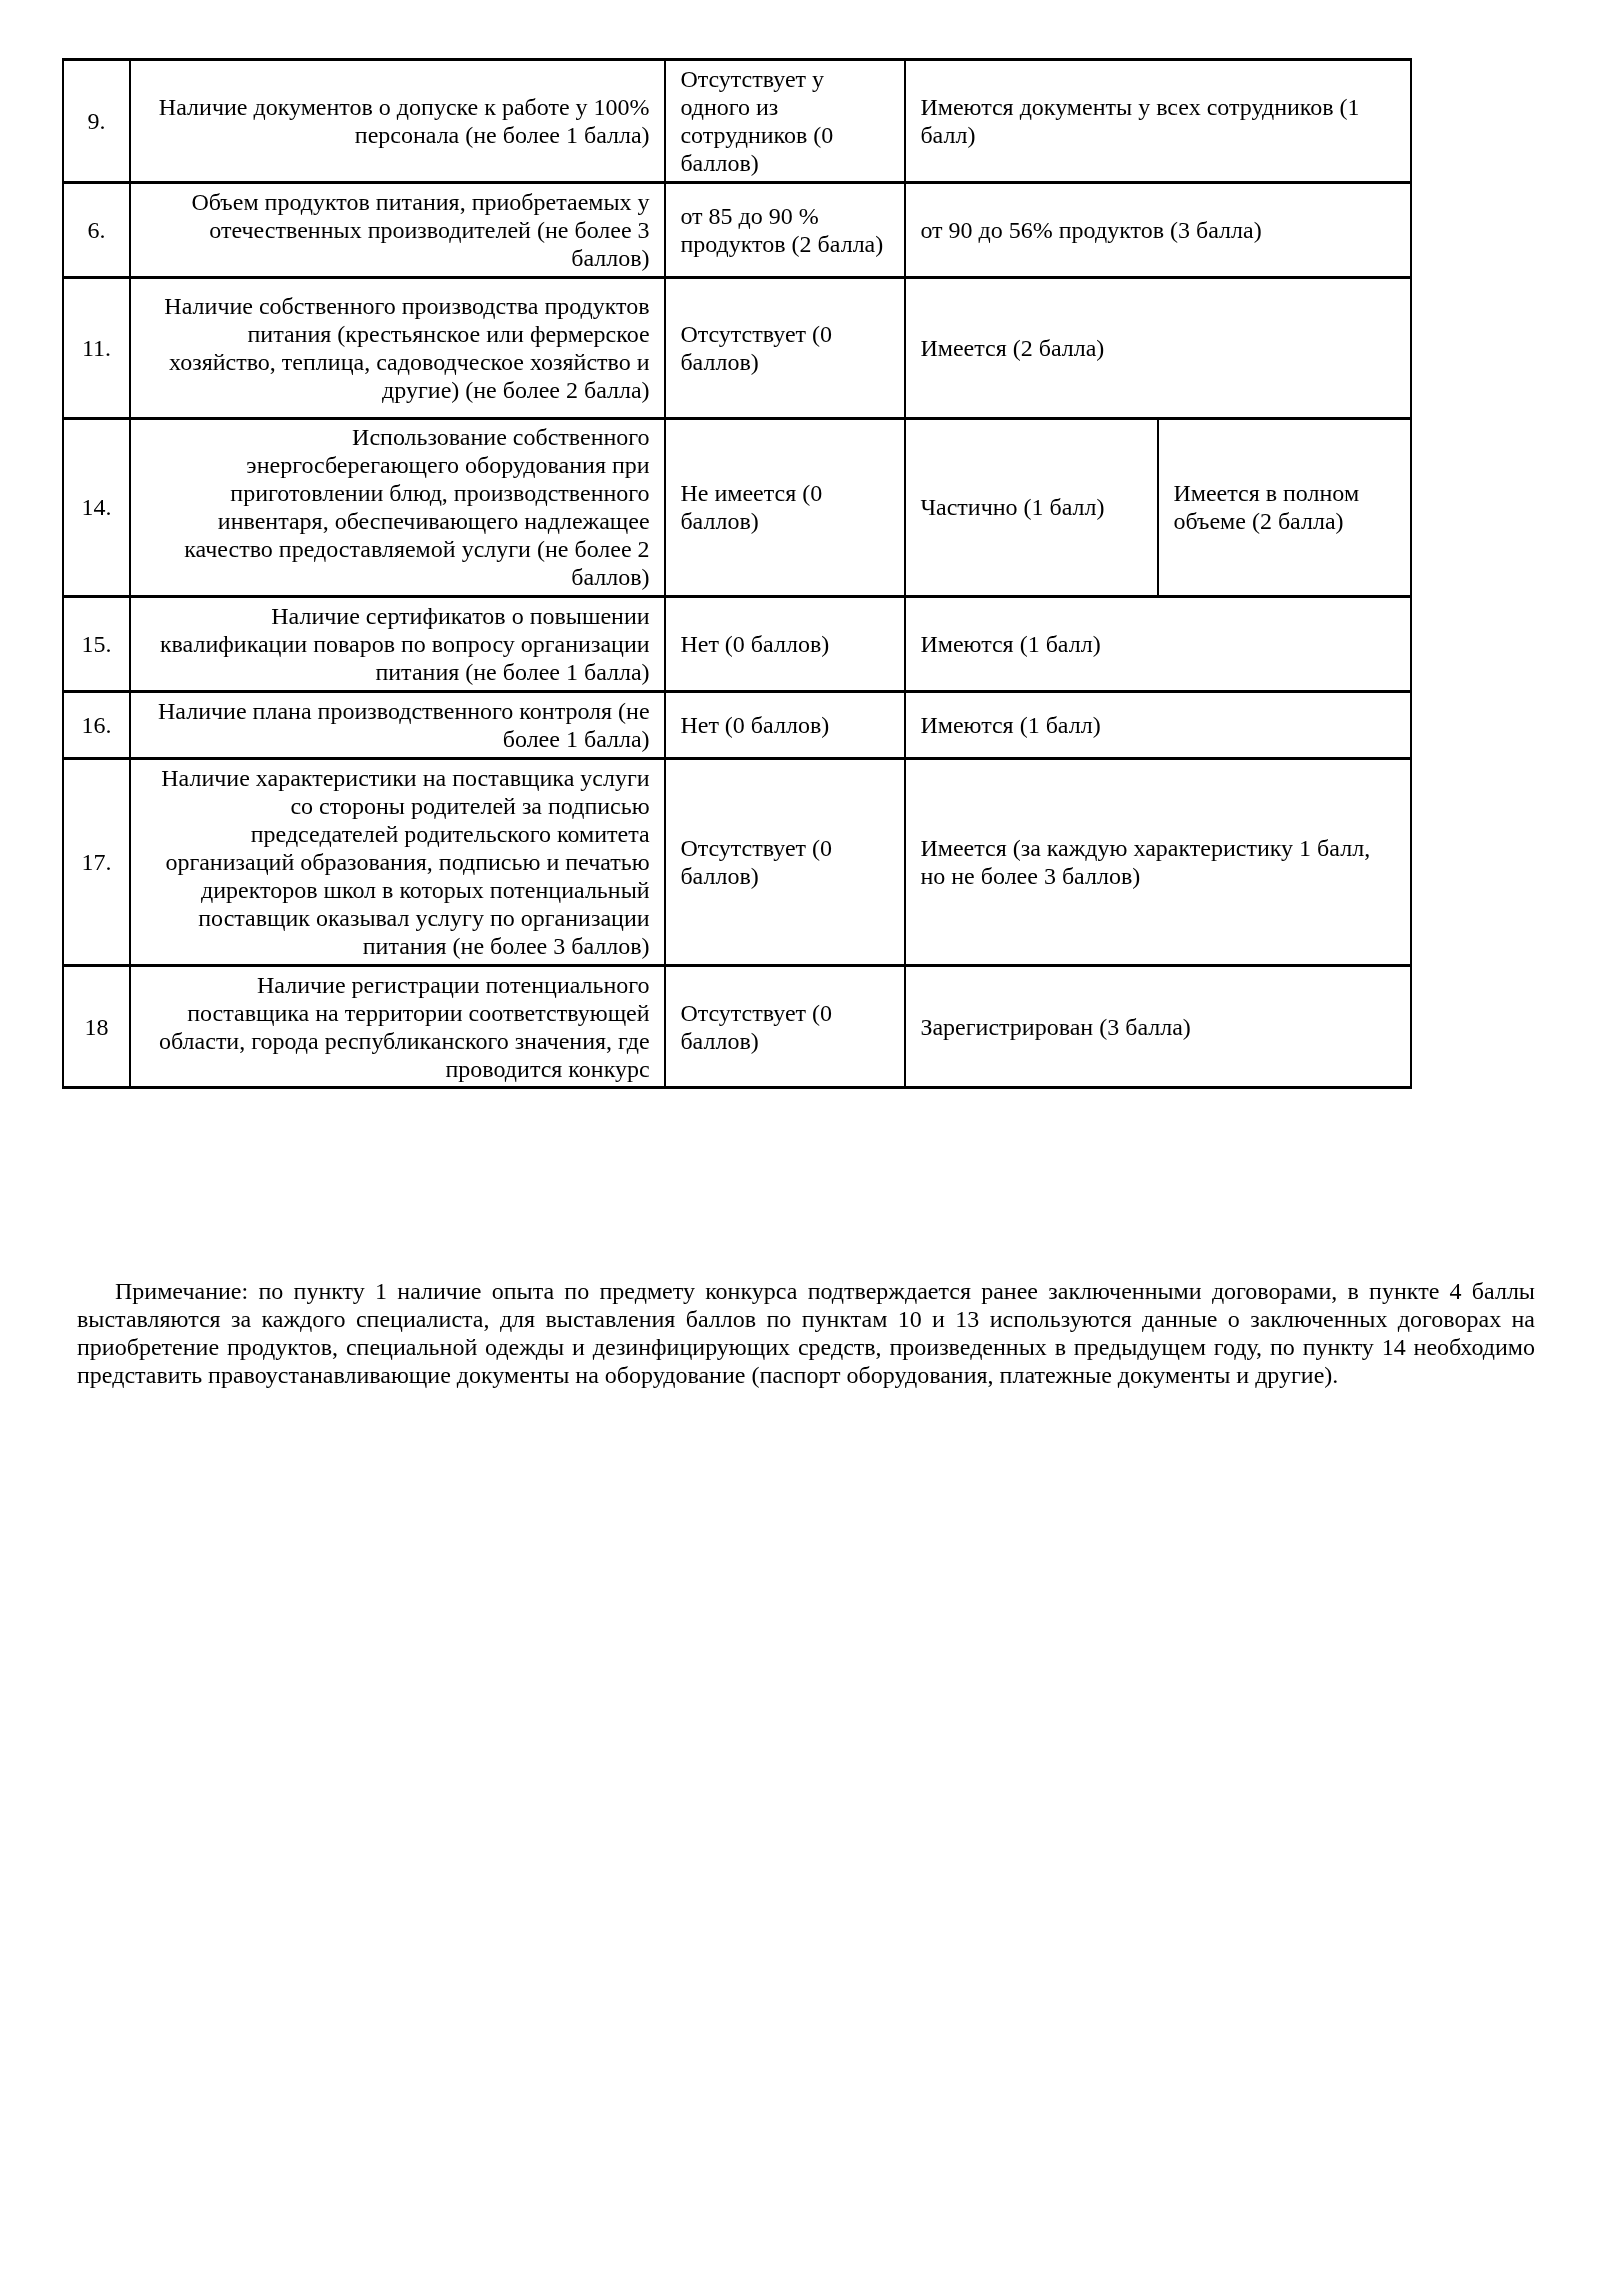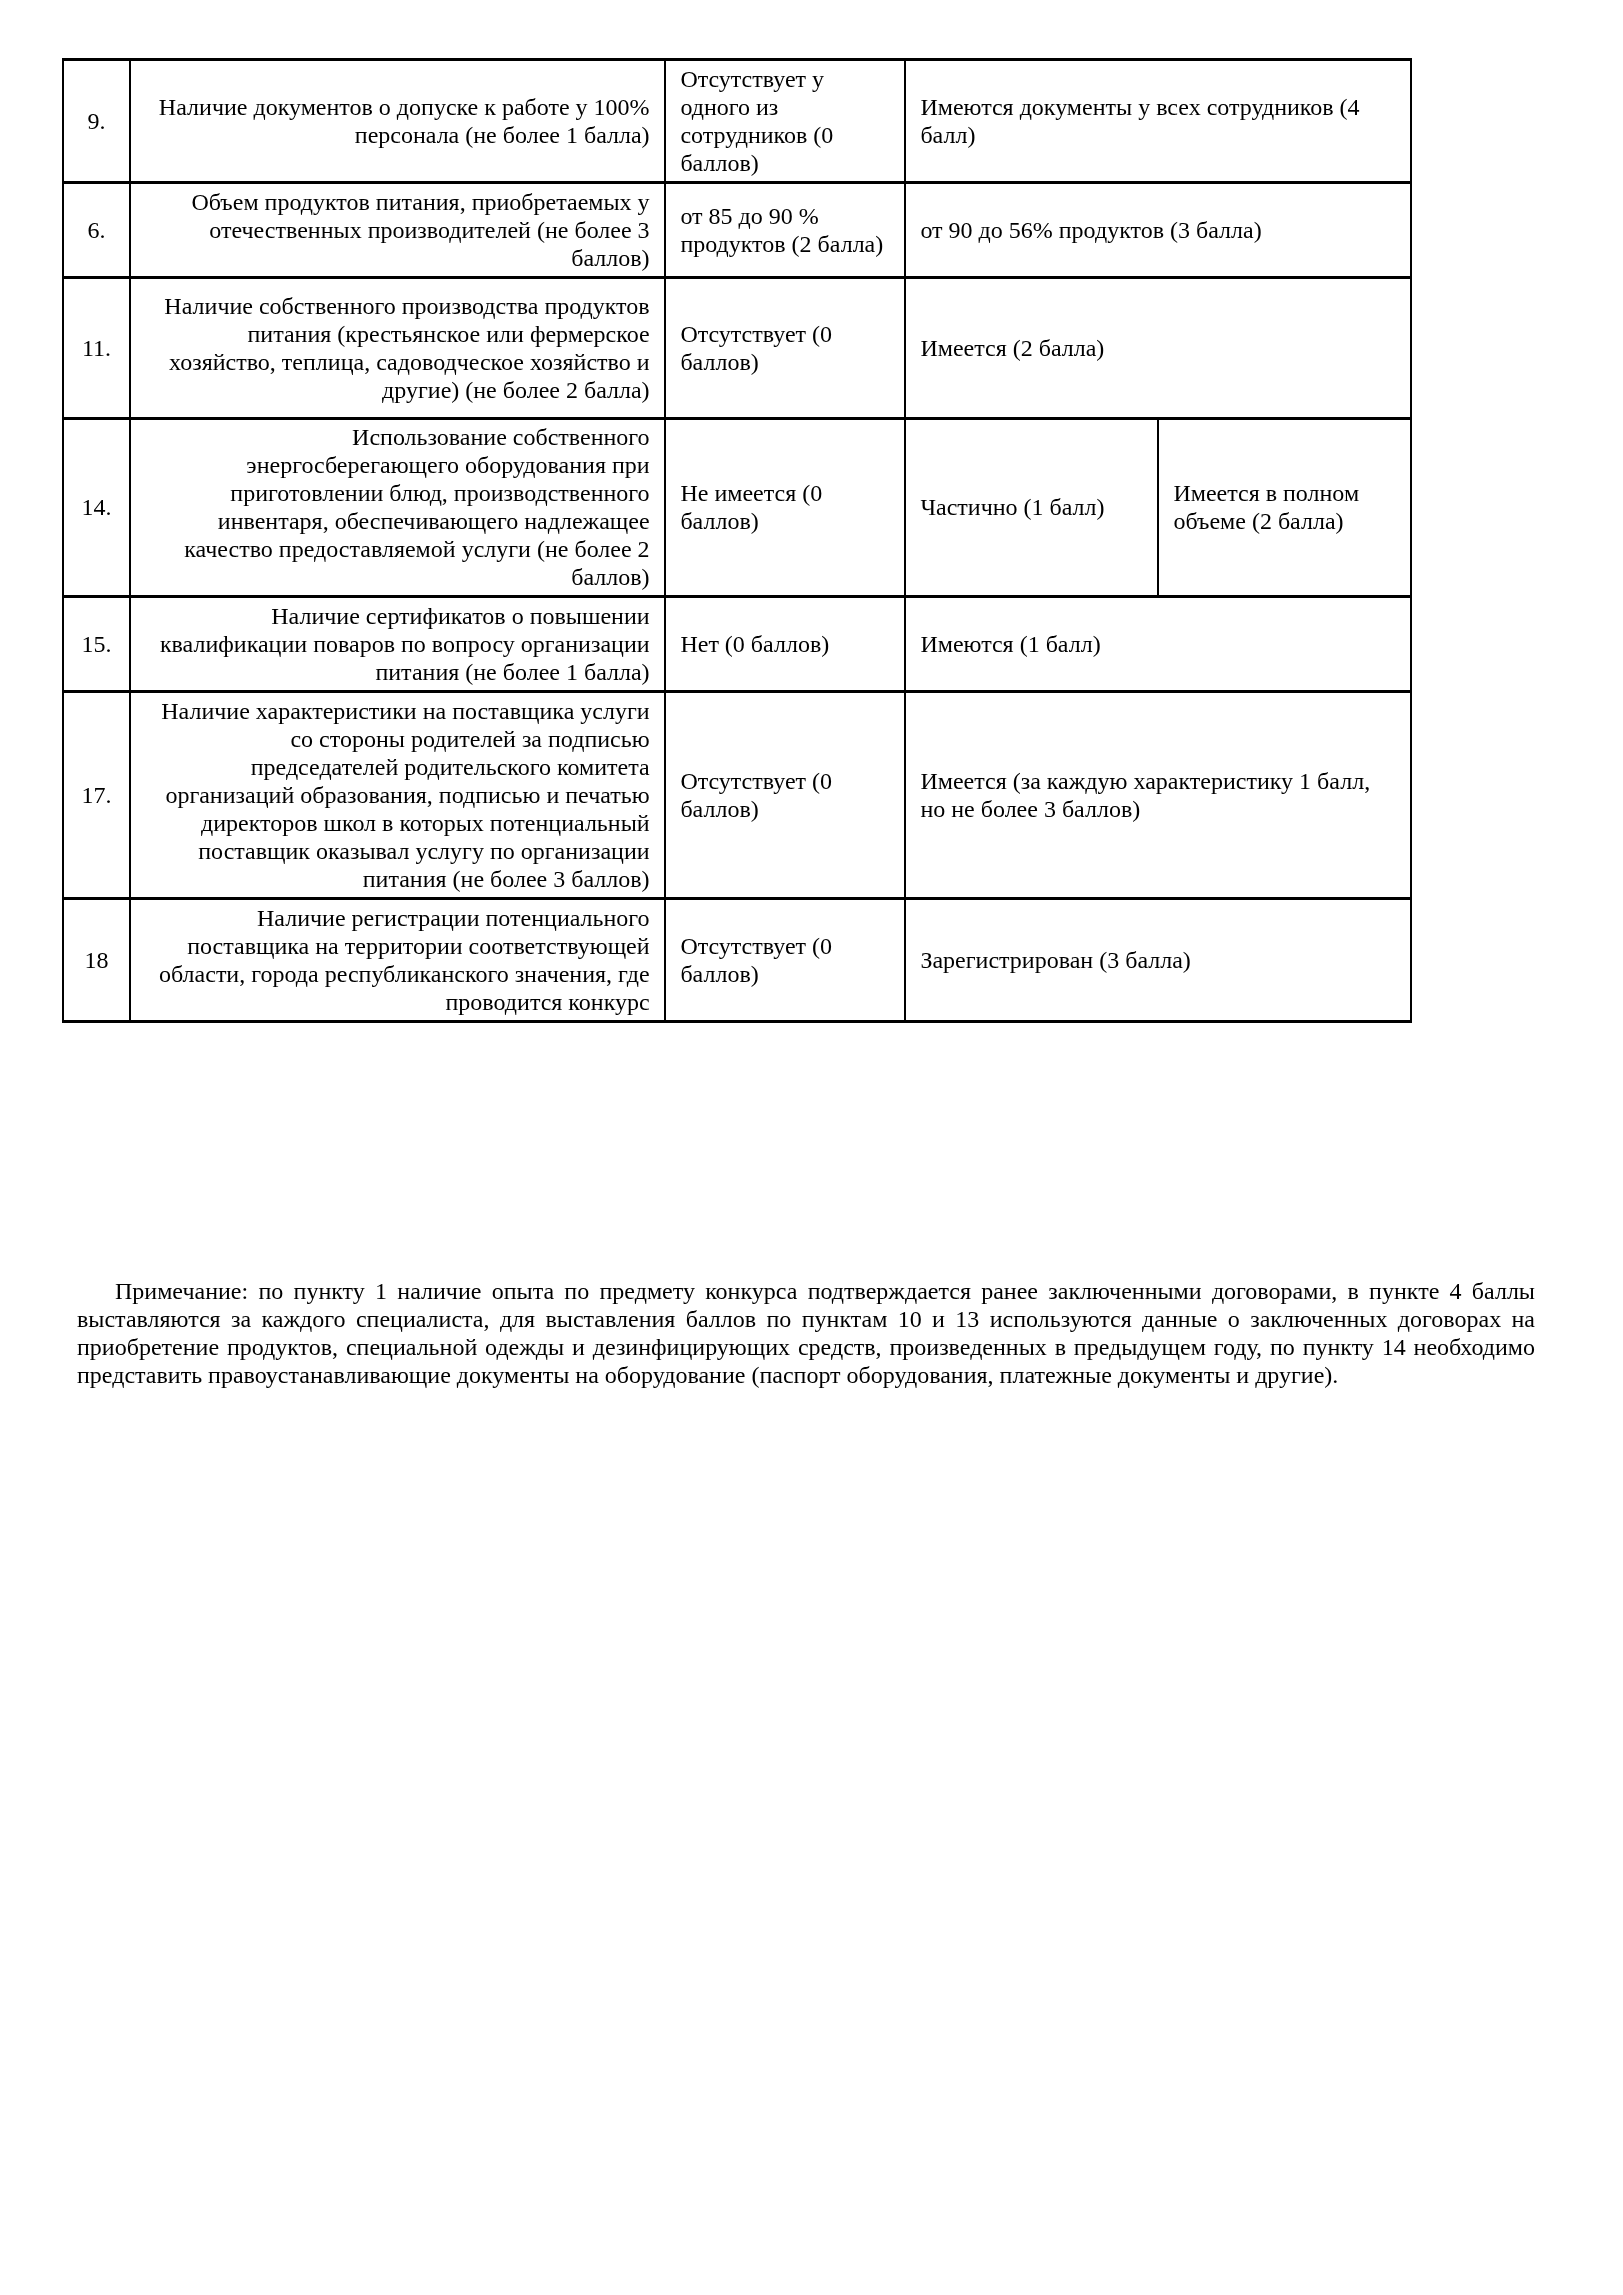--- a/index.html
+++ b/index.html
@@ -59,21 +59,21 @@
       <col style="width:253px">
       <col style="width:253px">
     </colgroup>
 
     <tbody>
 
     <tr style="height:115px">
       <td class="num">9.</td>
       <td class="crit">Наличие документов о допуске к работе у 100% персонала (не более 1 балла)</td>
       <td class="score">Отсутствует у одного из сотрудников (0 баллов)</td>
-      <td class="score" colspan="2">Имеются документы у всех сотрудников (4 балл)</td>
+      <td class="score" colspan="2">Имеются документы у всех сотрудников (1 балл)</td>
     </tr>
 
     <tr style="height:88px">
       <td class="num">6.</td>
       <td class="crit">Объем продуктов питания, приобретаемых у отечественных производителей (не более 3 баллов)</td>
       <td class="score">от 85 до 90 % продуктов (2 балла)</td>
       <td class="score" colspan="2">от 90 до 56% продуктов (3 балла)</td>
     </tr>
 
     <tr style="height:141px">
@@ -93,20 +93,26 @@
       <td class="score">Имеется в полном объеме (2 балла)</td>
     </tr>
 
     <tr style="height:84px">
       <td class="num">15.</td>
       <td class="crit">Наличие сертификатов о повышении квалификации поваров по вопросу организации питания (не более 1 балла)</td>
       <td class="score">Нет (0 баллов)</td>
       <td class="score" colspan="2">Имеются (1 балл)</td>
     </tr>
 
+    <tr style="height:59px">
+      <td class="num">16.</td>
+      <td class="crit">Наличие плана производственного контроля (не более 1 балла)</td>
+      <td class="score">Нет (0 баллов)</td>
+      <td class="score" colspan="2">Имеются (1 балл)</td>
+    </tr>
 
     <tr style="height:199px">
       <td class="num">17.</td>
       <td class="crit">Наличие характеристики на поставщика услуги со стороны родителей за подписью председателей родительского комитета организаций образования, подписью и печатью директоров школ в которых потенциальный поставщик оказывал услугу по организации питания (не более 3 баллов)</td>
       <td class="score">Отсутствует (0 баллов)</td>
       <td class="score" colspan="2">Имеется (за каждую характеристику 1 балл, но не более 3 баллов)</td>
     </tr>
 
     <tr style="height:113px">
       <td class="num">18</td>

